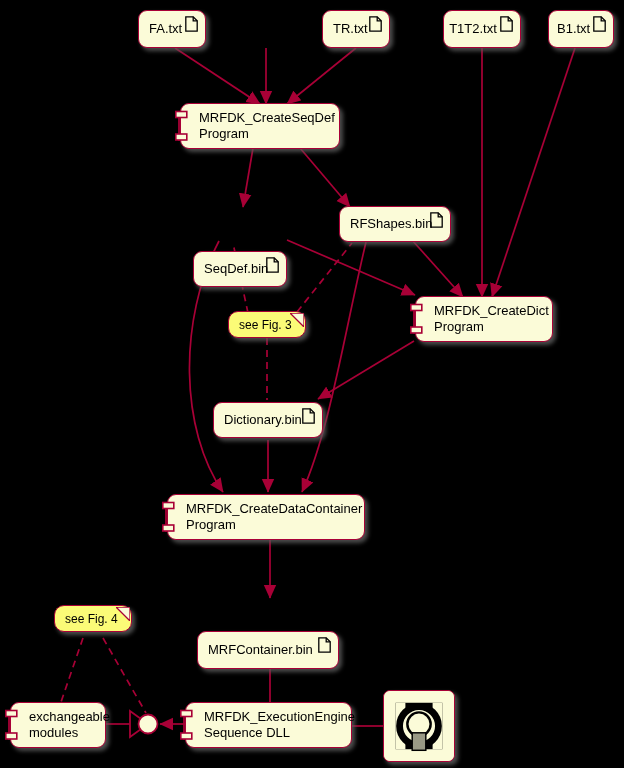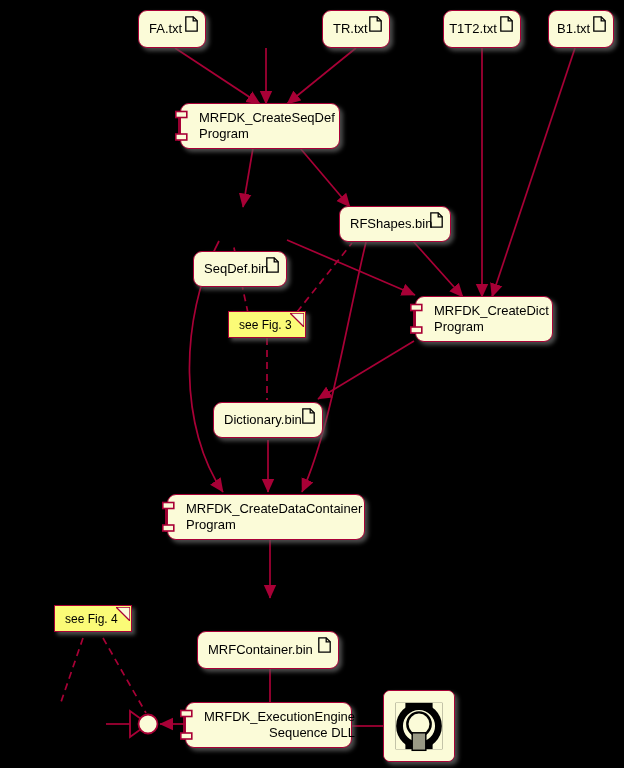--- a/index.html
+++ b/index.html
@@ -73,21 +73,21 @@
     top: 50%;
     transform: translateY(-50%);
     width: 14px;
     height: 34px;
   }
 
   
   .note {
     background: #FBFB77;
     border: 1.6px solid #A80036;
-    border-radius: 0;
+    border-radius: 10px;
     padding: 5px 10px 5px 10px;
     font-size: 12px;
     line-height: 14px;
   }
   .note .fold {
     position: absolute;
     right: 1px;
     top: 1px;
     width: 14px;
     height: 14px;
@@ -263,22 +263,31 @@
     </svg>
   </div>
 
   <div class="node note" style="left:54px; top:605px; width:78px; height:27px;">
     <span class="label">see Fig. 4</span>
     <svg class="fold" viewBox="0 0 14 14">
       <path d="M0,0 h14 v14 z" fill="#FBFBD8" stroke="#A80036" stroke-width="1.3"></path>
     </svg>
   </div>
 
-
-  <div class="node component" style="left:185px; top:702px; width:167px; height:46px;text-align:right;">
+  <div class="node component" style="left:10px; top:702px; width:96px; height:46px;">
+    <svg class="comp-icon" viewBox="0 0 14 34">
+      <line x1="4" y1="2" x2="4" y2="32" stroke="#A80036" stroke-width="1.8"></line>
+      <rect x="0.8" y="2.5" width="11" height="6" fill="#FBFBD8" stroke="#A80036" stroke-width="1.6"></rect>
+      <rect x="0.8" y="25" width="11" height="6" fill="#FBFBD8" stroke="#A80036" stroke-width="1.6"></rect>
+    </svg>
+    <span class="label">exchangeable
+modules</span>
+  </div>
+
+  <div class="node component" style="left:185px; top:702px; width:167px; height:46px;">
     <svg class="comp-icon" viewBox="0 0 14 34">
       <line x1="4" y1="2" x2="4" y2="32" stroke="#A80036" stroke-width="1.8"></line>
       <rect x="0.8" y="2.5" width="11" height="6" fill="#FBFBD8" stroke="#A80036" stroke-width="1.6"></rect>
       <rect x="0.8" y="25" width="11" height="6" fill="#FBFBD8" stroke="#A80036" stroke-width="1.6"></rect>
     </svg>
     <span class="label">MRFDK_ExecutionEngine
 Sequence DLL</span>
   </div>
 
   <div class="node scanner" style="left:383px; top:690px; width:72px; height:72px;">

